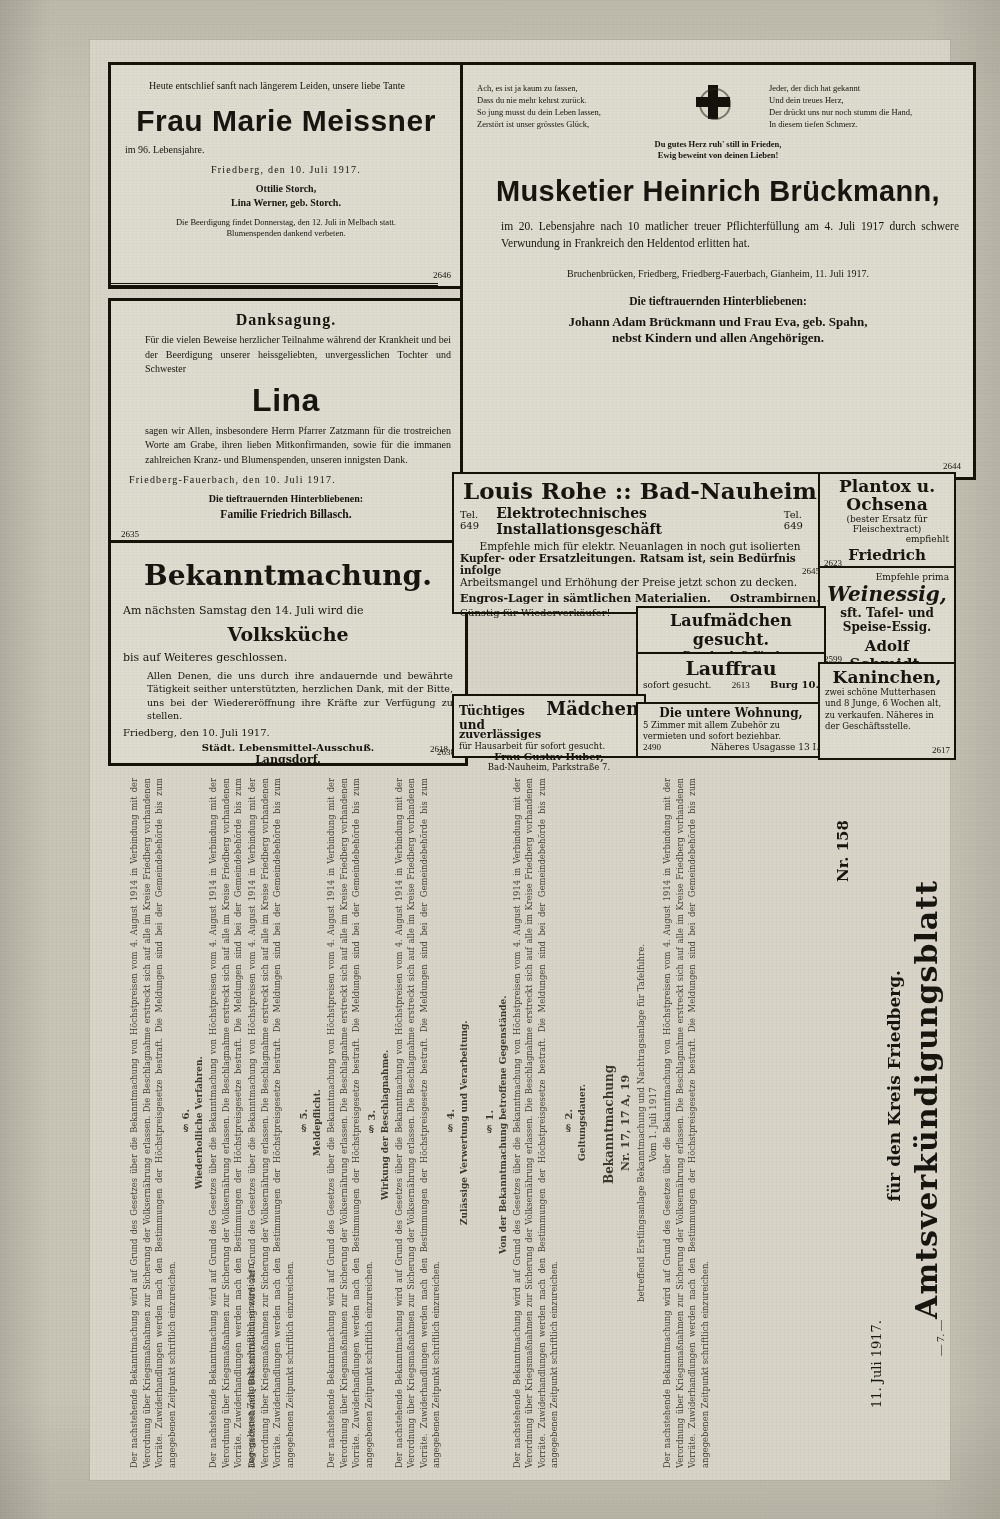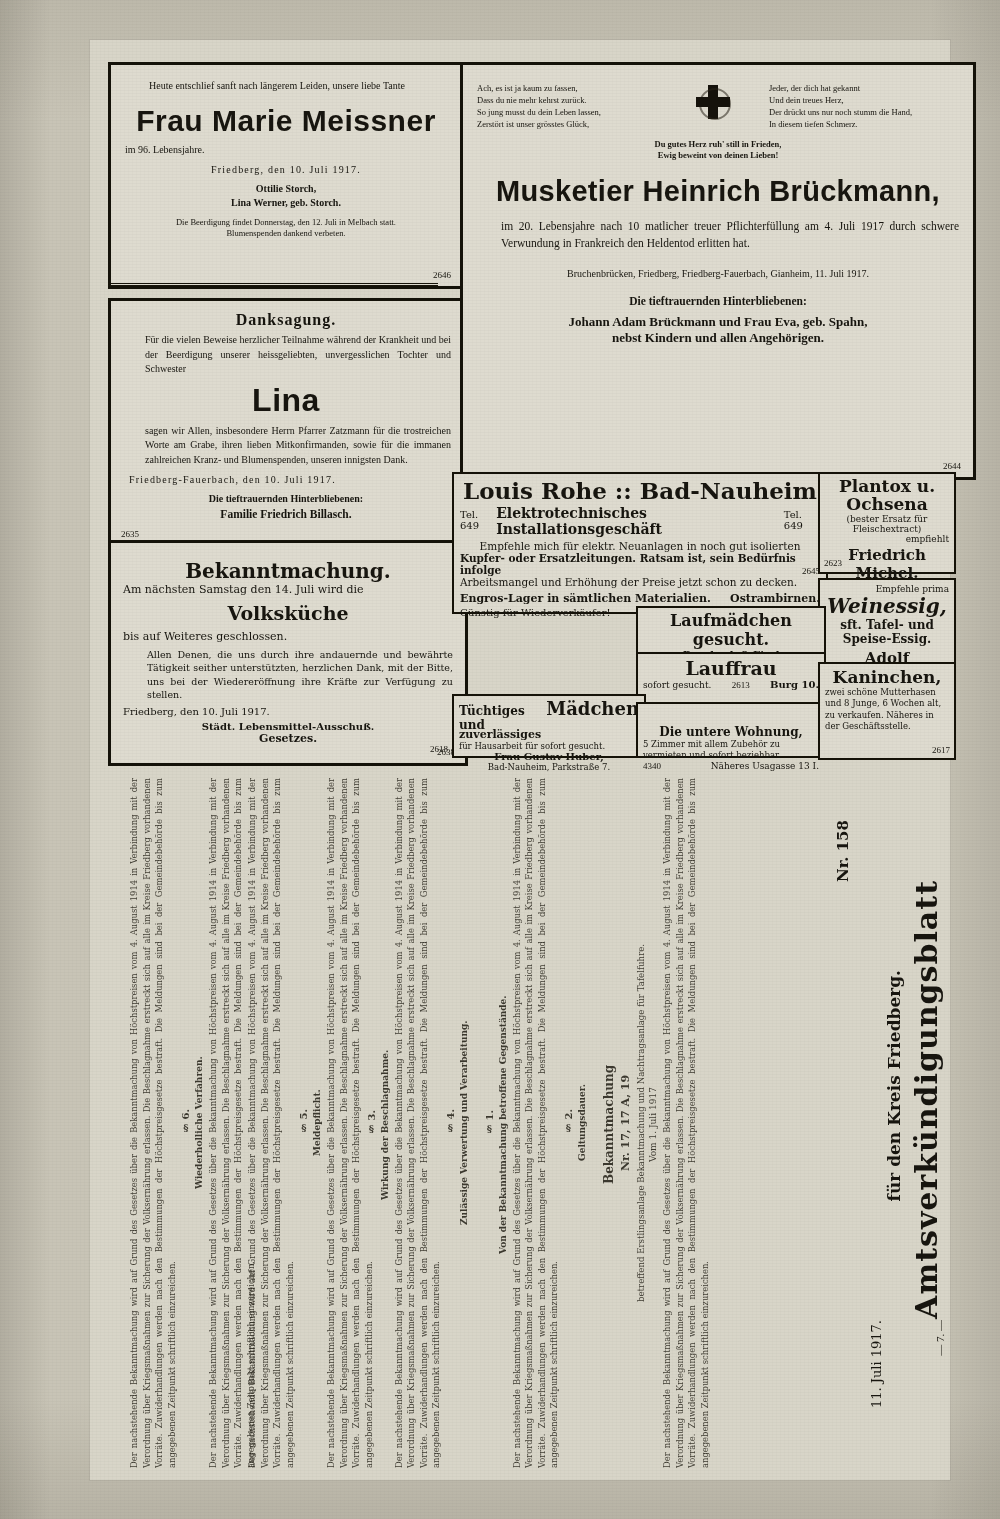--- a/index.html
+++ b/index.html
@@ -106,28 +106,28 @@
     <div class="t-sm just">Für die vielen Beweise herzlicher Teilnahme während der Krankheit und bei der Beerdigung unserer heissgeliebten, unvergesslichen Tochter und Schwester</div>
     <div class="hdr-name" style="font-size:32px;margin:6px 0 6px;">Lina</div>
     <div class="t-sm just">sagen wir Allen, insbesondere Herrn Pfarrer Zatzmann für die trostreichen Worte am Grabe, ihren lieben Mitkonfirmanden, sowie für die immanen zahlreichen Kranz- und Blumenspenden, unseren innigsten Dank.</div>
     <div class="t-sm sp" style="margin-top:6px;">Friedberg-Fauerbach, den 10. Juli 1917.</div>
     <div class="t-sm bold ctr" style="margin-top:4px;">Die tieftrauernden Hinterbliebenen:</div>
     <div class="t-md bold ctr">Familie Friedrich Billasch.</div>
     <div class="num" style="position:absolute;left:10px;bottom:8px;">2635</div>
   </div>
 
   <div class="box border-thick" style="left:108px;top:540px;width:330px;height:200px;padding:10px 12px;">
-    <div class="frak ctr" style="font-size:20px;margin:6px 0 0;">Bekanntmachung.</div>
+    <div class="frak ctr" style="font-size:28px;margin:6px 0 12px;">Bekanntmachung.</div>
     <div class="frak" style="font-size:11px;font-weight:normal;">Am nächsten Samstag den 14. Juli wird die</div>
     <div class="frak ctr" style="font-size:19px;margin:6px 0;">Volksküche</div>
     <div class="frak" style="font-size:11px;font-weight:normal;">bis auf Weiteres geschlossen.</div>
     <div class="frak just" style="font-size:9.5px;font-weight:normal;line-height:1.4;margin-top:5px;">Allen Denen, die uns durch ihre andauernde und bewährte Tätigkeit seither unterstützten, herzlichen Dank, mit der Bitte, uns bei der Wiedereröffnung ihre Kräfte zur Verfügung zu stellen.</div>
     <div class="frak" style="font-size:10px;font-weight:normal;margin-top:5px;">Friedberg, den 10. Juli 1917.</div>
     <div class="frak ctr" style="font-size:10px;margin-top:4px;">Städt. Lebensmittel-Ausschuß.</div>
-    <div class="frak ctr" style="font-size:11px;">Gesetzes.</div>
+    <div class="frak ctr" style="font-size:11px;">Langsdorf.</div>
     <div class="num" style="position:absolute;right:10px;bottom:6px;">2638</div>
   </div>
 
   <div class="box border-thick" style="left:460px;top:62px;width:482px;height:392px;padding:10px 14px;">
     <div style="display:flex;align-items:flex-start;justify-content:space-between;margin-top:8px;">
       <div class="t-xs" style="white-space:pre-line;width:180px;">Ach, es ist ja kaum zu fassen,
 Dass du nie mehr kehrst zurück.
 So jung musst du dein Leben lassen,
 Zerstört ist unser grösstes Glück,</div>
       <div style="width:60px;padding-top:2px;">
@@ -173,21 +173,21 @@
   </div>
 
   <div class="box" style="left:818px;top:472px;width:124px;height:90px;border:2px solid #151208;padding:4px 5px;">
     <div class="frak ctr" style="font-size:17px;line-height:1.05;">Plantox u. Ochsena</div>
     <div class="frak ctr" style="font-size:9px;font-weight:normal;">(bester Ersatz für Fleischextract)</div>
     <div class="frak" style="font-size:9px;font-weight:normal;text-align:right;">empfiehlt</div>
     <div class="frak ctr" style="font-size:15px;margin-top:2px;">Friedrich Michel.</div>
     <div class="num" style="position:absolute;left:4px;bottom:4px;">2623</div>
   </div>
 
-  <div class="box" style="left:818px;top:578px;width:124px;height:92px;border:2px solid #151208;padding:4px 5px;">
+  <div class="box" style="left:818px;top:566px;width:124px;height:92px;border:2px solid #151208;padding:4px 5px;">
     <div class="frak" style="font-size:9px;font-weight:normal;text-align:right;">Empfehle prima</div>
     <div class="frak ctr" style="font-size:20px;font-style:italic;">Weinessig,</div>
     <div class="frak ctr" style="font-size:12px;">sft. Tafel- und Speise-Essig.</div>
     <div class="frak ctr" style="font-size:15px;margin-top:3px;">Adolf Schmidt.</div>
     <div class="num" style="position:absolute;left:4px;bottom:4px;">2599</div>
   </div>
 
 
   <div class="box" style="left:636px;top:606px;width:176px;height:44px;border:2px solid #151208;padding:3px 5px;">
     <div class="frak ctr" style="font-size:16px;">Laufmädchen gesucht.</div>
@@ -213,24 +213,24 @@
       <span class="frak" style="font-size:18px;">Mädchen</span>
     </div>
     <div class="frak" style="font-size:11px;margin-top:-4px;">zuverlässiges</div>
     <div class="frak" style="font-size:8.5px;font-weight:normal;">für Hausarbeit für sofort gesucht.</div>
     <div class="frak ctr" style="font-size:10px;">Frau Gustav Huber,</div>
     <div class="frak ctr" style="font-size:8.5px;font-weight:normal;">Bad-Nauheim, Parkstraße 7.</div>
     <div class="num" style="position:absolute;left:-24px;bottom:2px;">2618</div>
   </div>
 
   <div class="box" style="left:636px;top:702px;width:176px;height:48px;border:2px solid #151208;padding:2px 5px;">
-    <div class="frak ctr" style="font-size:12px;margin-top:19px;">Die untere Wohnung,</div>
+    <div class="frak ctr" style="font-size:12px;">Die untere Wohnung,</div>
     <div class="frak" style="font-size:8.5px;font-weight:normal;line-height:1.3;">5 Zimmer mit allem Zubehör zu vermieten und sofort beziehbar.</div>
     <div style="display:flex;justify-content:space-between;align-items:baseline;">
-      <span class="num">4340</span>
+      <span class="num">2490</span>
       <span class="frak" style="font-size:9px;font-weight:normal;">Näheres Usagasse 13 I.</span>
     </div>
   </div>
 
   <div class="box" style="left:818px;top:662px;width:124px;height:88px;border:2px solid #151208;padding:3px 5px;">
     <div class="frak ctr" style="font-size:17px;">Kaninchen,</div>
     <div class="frak" style="font-size:8.5px;font-weight:normal;line-height:1.35;">zwei schöne Mutterhasen und 8 Junge, 6 Wochen alt, zu verkaufen. Näheres in der Geschäftsstelle.</div>
     <div class="num" style="position:absolute;right:4px;bottom:3px;">2617</div>
   </div>
 

